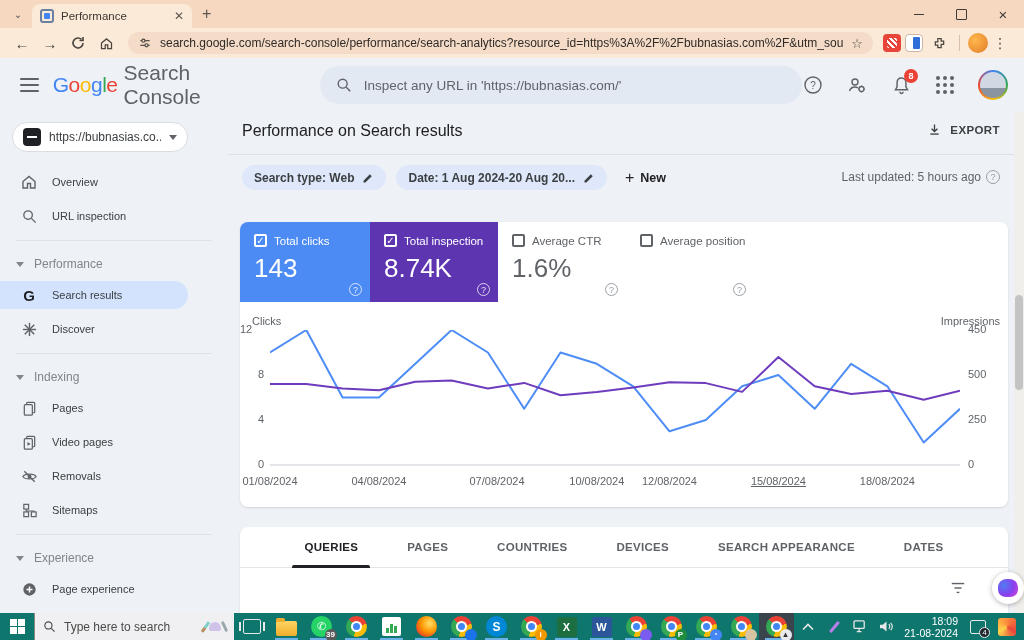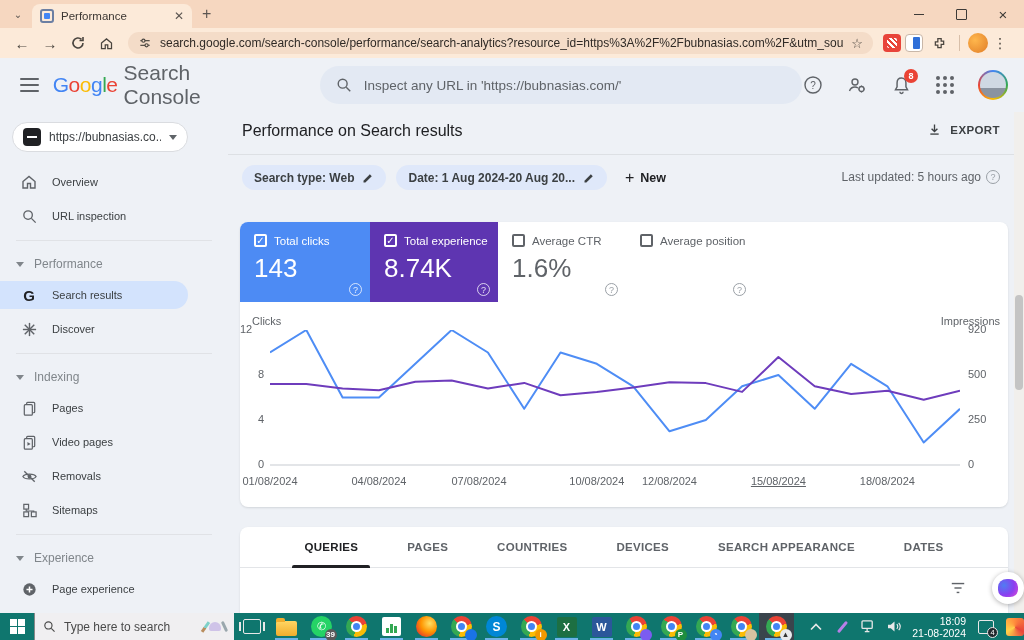--- a/index.html
+++ b/index.html
@@ -130,21 +130,21 @@
 .wa{width:21px;height:21px;border-radius:50%;background:#25d366;color:#fff;display:flex;align-items:center;justify-content:center;font-size:11px}
 .ffx{width:21px;height:21px;border-radius:50%;background:radial-gradient(circle at 65% 35%,#ffe066,#ff9500 45%,#e5402a 80%)}
 .skype{width:21px;height:21px;border-radius:50%;background:#0087d6;color:#fff;font-weight:bold;font-size:12px;display:flex;align-items:center;justify-content:center}
 .excel{width:20px;height:20px;background:#1d6f42;color:#fff;font-weight:bold;font-size:11px;display:flex;align-items:center;justify-content:center;border-radius:2px}
 .word{width:20px;height:20px;background:#2b579a;color:#fff;font-weight:bold;font-size:11px;display:flex;align-items:center;justify-content:center;border-radius:2px}
 .photos{width:19px;height:19px;background:#fff;border-radius:2px;display:flex;align-items:flex-end;justify-content:center;gap:1px;padding:3px}
 .photos i{width:3px;background:#34a853}
 .taskview{width:18px;height:15px;border:1.5px solid #e8e8e8;border-radius:2px;position:relative}
 .taskview::before,.taskview::after{content:"";position:absolute;top:2px;bottom:2px;width:2px;background:#e8e8e8}
 .taskview::before{left:-5px}.taskview::after{right:-5px}
-#tray{margin-left:auto;display:flex;align-items:center;gap:10px;padding-right:0;color:#e8e8e8}
+#tray{margin-left:auto;display:flex;align-items:center;gap:10px;padding-right:8px;color:#e8e8e8}
 .tray-ic{display:flex;align-items:center;justify-content:center;width:16px;height:16px}
 #clock{text-align:right;font-size:10.5px;line-height:12px;color:#fff}
 .pen{width:3px;height:14px;background:#b77fe8;border-radius:2px;transform:rotate(40deg)}
 .notif{position:relative;width:16px;height:14px;border:1.5px solid #e8e8e8;border-radius:2px}
 .notif .badge2{position:absolute;right:-5px;bottom:-5px;background:#20282e;border:1px solid #e8e8e8;border-radius:50%;width:11px;height:11px;font-size:7.5px;display:flex;align-items:center;justify-content:center;color:#fff}
 .fdm{width:18px;height:18px;border-radius:3px;background:conic-gradient(#ff8a3c,#e8443a,#ffd24a,#ff8a3c)}
 </style>
 </head>
 <body>
 
@@ -411,21 +411,21 @@
         <div class="trow">
             <span class="cbox">✓</span>
             <span class="tlabel">Total clicks</span>
           </div>
         <div class="tvalue">143</div>
         <span class="thelp">?</span>
       </div>
       <div class="tile sel" style="background: rgb(94, 53, 177);">
         <div class="trow">
             <span class="cbox">✓</span>
-            <span class="tlabel">Total experience</span>
+            <span class="tlabel">Total inspection</span>
           </div>
         <div class="tvalue">8.74K</div>
         <span class="thelp">?</span>
       </div>
       <div class="tile">
         <div class="trow">
             <span class="cbox"></span>
             <span class="tlabel">Average CTR</span>
           </div>
         <div class="tvalue">1.6%</div>
@@ -446,24 +446,24 @@
         <polyline points="0.0,22.5 36.3,0.0 72.6,67.5 108.9,67.5 145.3,33.8 181.6,0.0 217.9,22.5 254.2,78.8 290.5,22.5 326.8,33.8 363.2,56.3 399.5,101.3 435.8,90.0 472.1,56.3 508.4,45.0 544.7,78.8 581.1,33.8 617.4,56.3 653.7,112.5 690.0,78.8" fill="none" stroke="#4e8df5" stroke-width="2" stroke-linejoin="round"></polyline>
         <polyline points="0.0,54.0 36.3,54.0 72.6,58.5 108.9,60.3 145.3,51.8 181.6,50.6 217.9,58.5 254.2,52.9 290.5,65.2 326.8,61.9 363.2,57.4 399.5,52.2 435.8,53.1 472.1,61.9 508.4,27.0 544.7,56.2 581.1,64.1 617.4,60.7 653.7,69.7 690.0,60.7" fill="none" stroke="#6e3cbc" stroke-width="2" stroke-linejoin="round"></polyline>
       </svg>
   <div class="tick" style="left: 0px; width: 24px; text-align: right; top: 236px;">0</div>
       <div class="tick" style="left: 0px; width: 24px; text-align: right; top: 191px;">4</div>
       <div class="tick" style="left: 0px; width: 24px; text-align: right; top: 146px;">8</div>
       <div class="tick" style="left: 0px; width: 24px; text-align: left; top: 101px;">12</div>
       <div class="tick" style="left: 728px; top: 236px;">0</div>
       <div class="tick" style="left: 728px; top: 191px;">250</div>
       <div class="tick" style="left: 728px; top: 146px;">500</div>
-      <div class="tick" style="left: 728px; top: 101px;">920</div>
+      <div class="tick" style="left: 728px; top: 101px;">450</div>
       <div class="xdate" style="left: 30px; top: 253px;">01/08/2024</div>
       <div class="xdate" style="left: 138.947px; top: 253px;">04/08/2024</div>
-      <div class="xdate" style="left: 239px; top: 253px;">07/08/2024</div>
+      <div class="xdate" style="left: 257px; top: 253px;">07/08/2024</div>
       <div class="xdate" style="left: 356.842px; top: 253px;">10/08/2024</div>
       <div class="xdate" style="left: 429.474px; top: 253px;">12/08/2024</div>
       <div class="xdate" style="left: 538.421px; top: 253px; text-decoration: underline;">15/08/2024</div>
       <div class="xdate" style="left: 647.368px; top: 253px;">18/08/2024</div>
     </div>
 
   <div id="card2">
     <div id="tabs-row">
       <div class="gtab active">
           <span>QUERIES</span>

